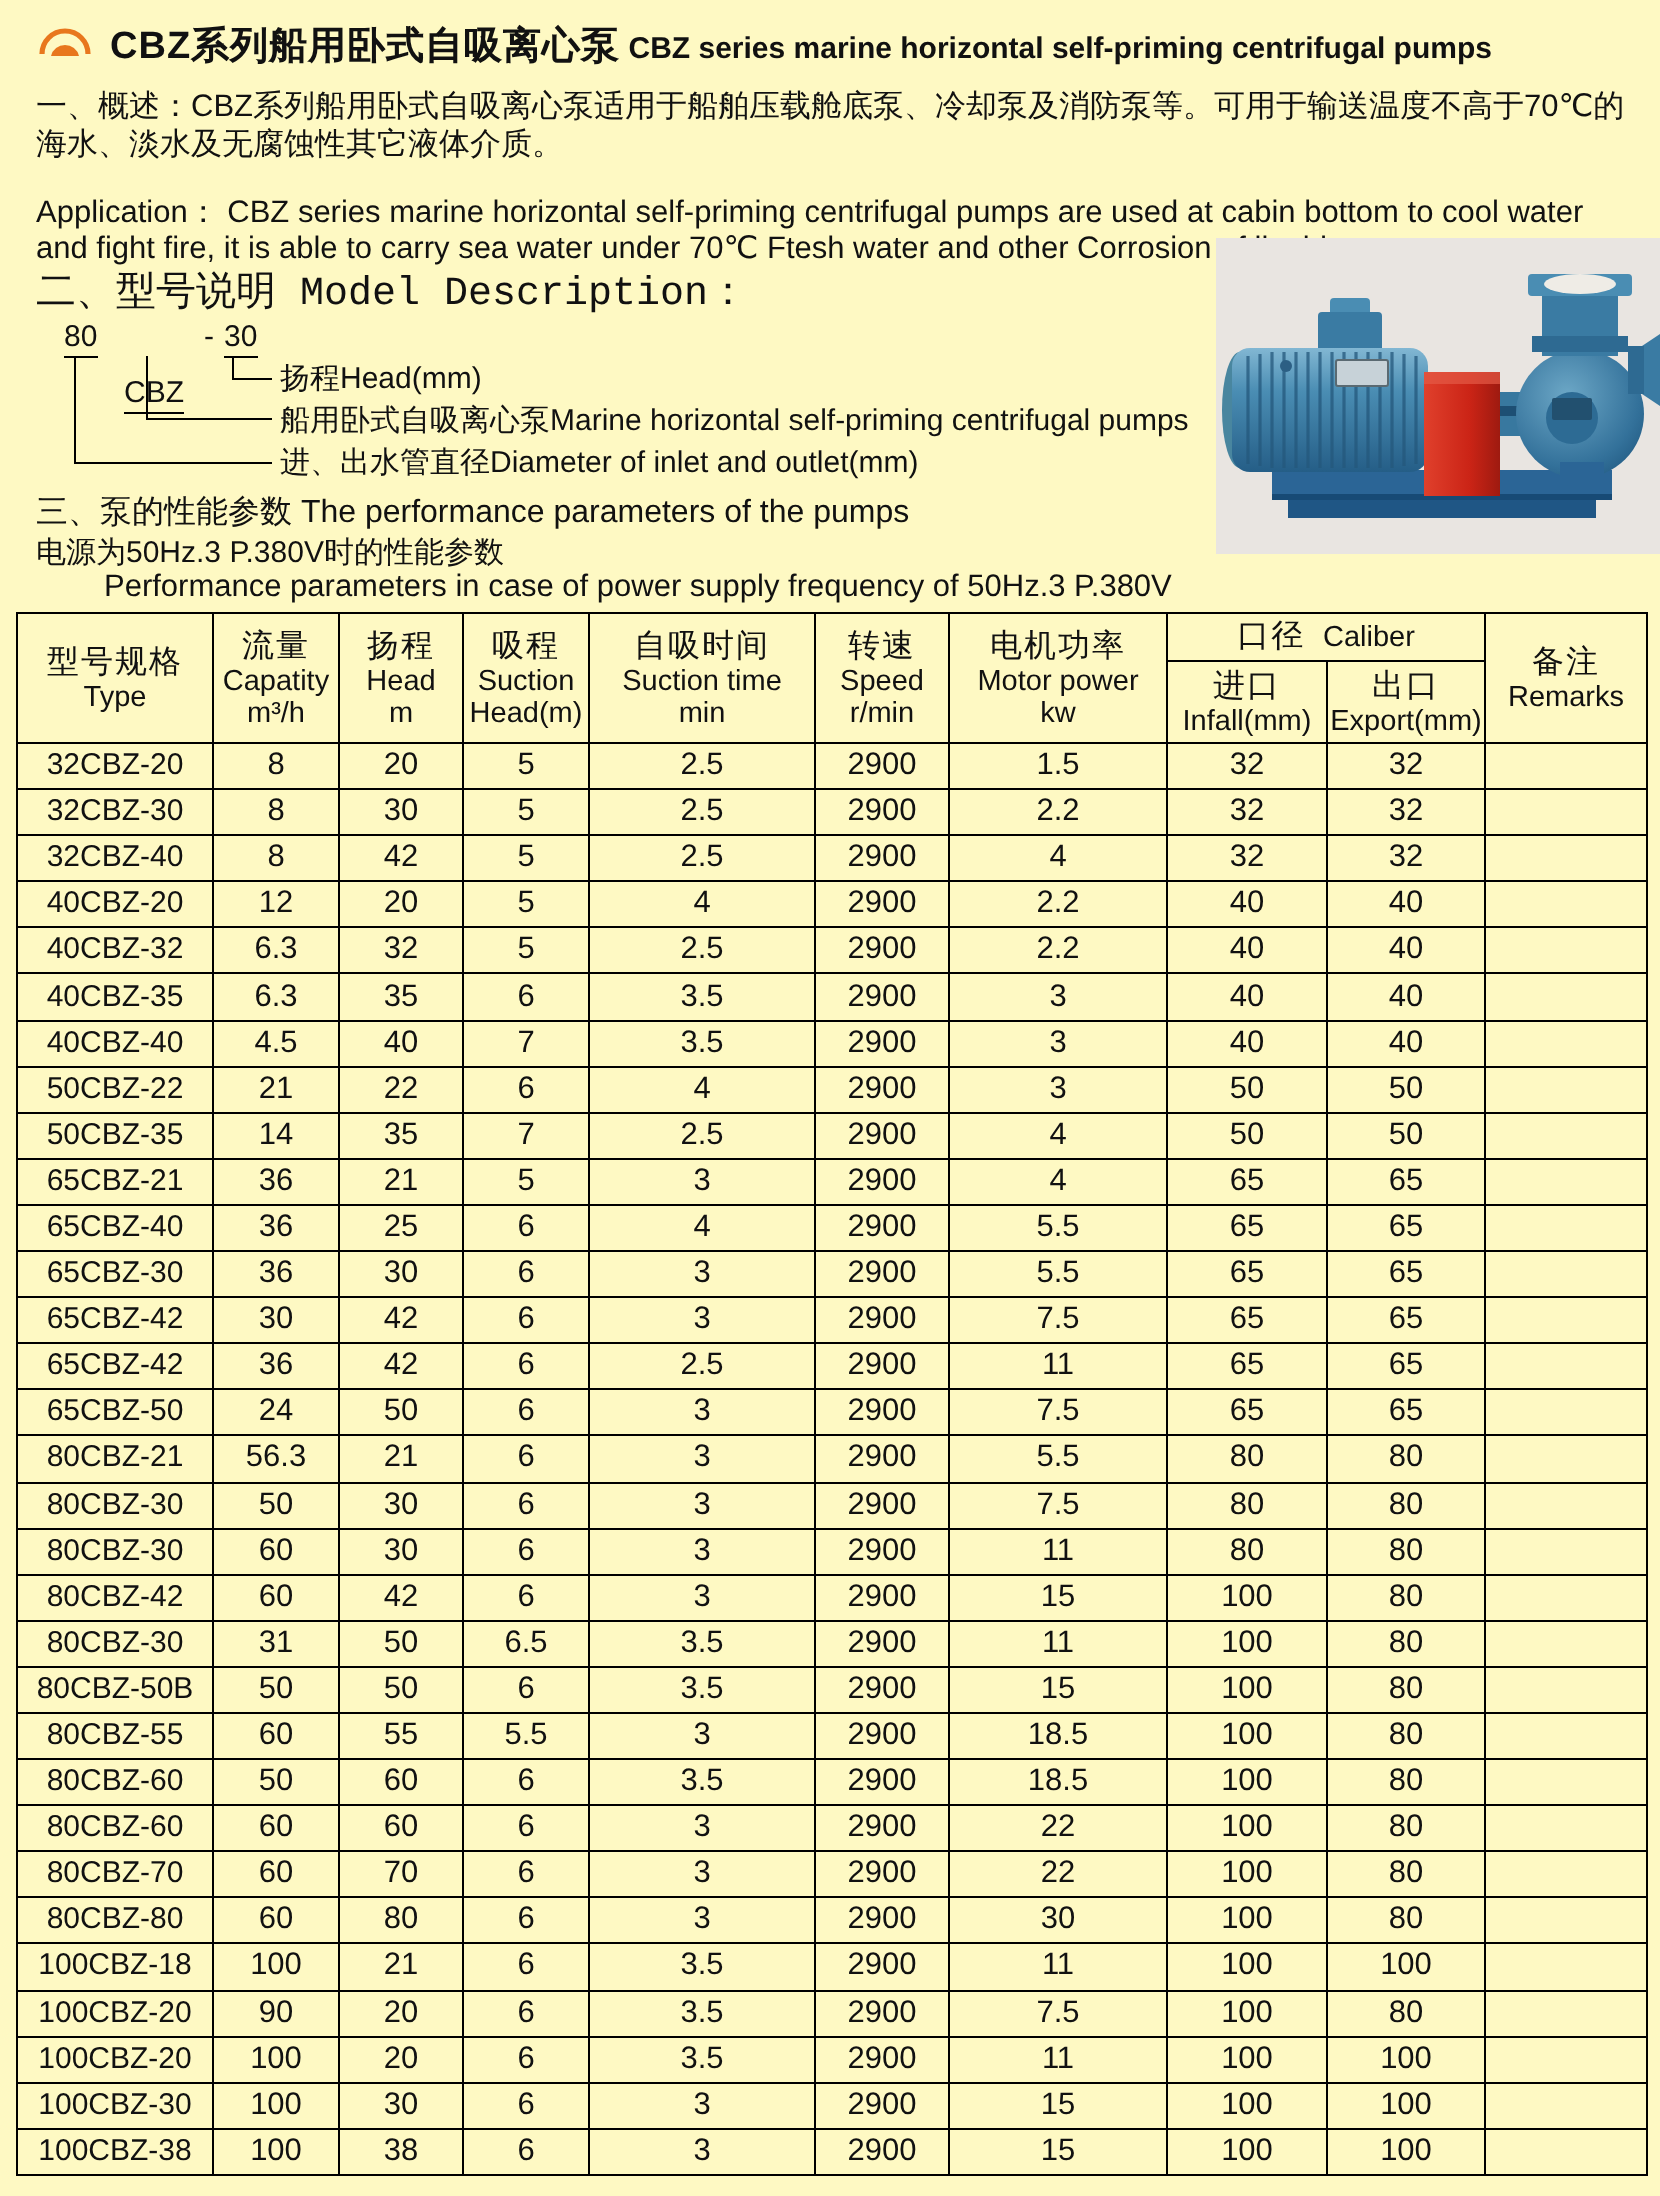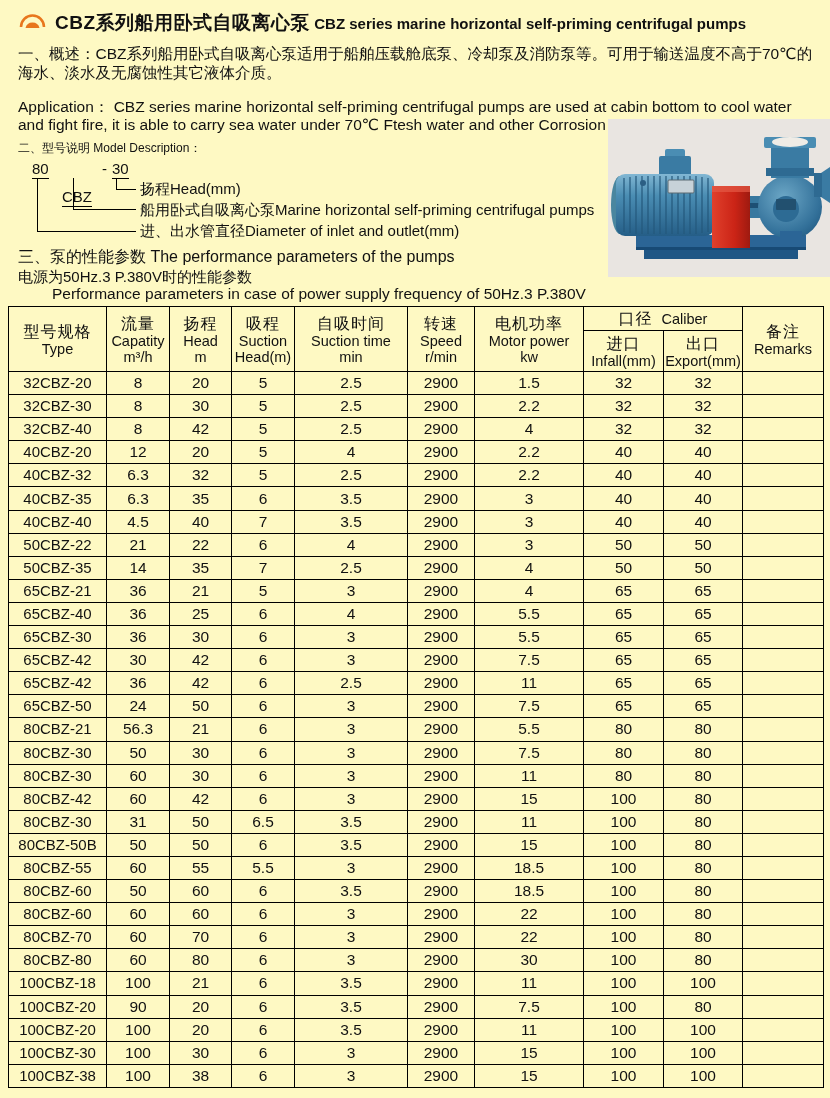--- a/index.html
+++ b/index.html
@@ -10,21 +10,21 @@
   }
   
   .hdr { display:flex; align-items:center; gap:7px; height:26px; }
   .logo { width:30px; height:22px; flex:0 0 auto; }
   h1 { font-size:15px; white-space:nowrap; }
   h1 .t-cn { font-size:19px; font-weight:bold; letter-spacing:0.5px; }
   h1 .t-en { font-size:15px; font-weight:bold; }
   
   .p-cn { margin-top:8px; font-size:15.5px; line-height:19px; width:796px; }
   .p-en { margin-top:16px; font-size:15.5px; line-height:18px; width:796px; }
-  .h2 { margin-top:5px; font-size:12px; line-height:18px; font-weight:500; }
+  .h2 { margin-top:5px; font-size:20px; line-height:18px; font-weight:500;font-family:Liberation Mono, monospace; }
   
   .diagram { position:relative; margin:3px 0 0 14px; height:84px; font-size:15px; }
   .code { position:absolute; left:0; top:0; height:17px; font-size:15px; font-weight:500; }
   .code span { position:absolute; top:0; }
   .tok { border-bottom:1px solid #000; padding-bottom:1px; }
   .tok80  { left:0; }
   .tokcbz { left:30px;margin-top:28px; }
   .tokdash{ left:70px; }
   .tok30  { left:80px; }
   .conn { position:absolute; border-left:1px solid #000; border-bottom:1px solid #000; }

